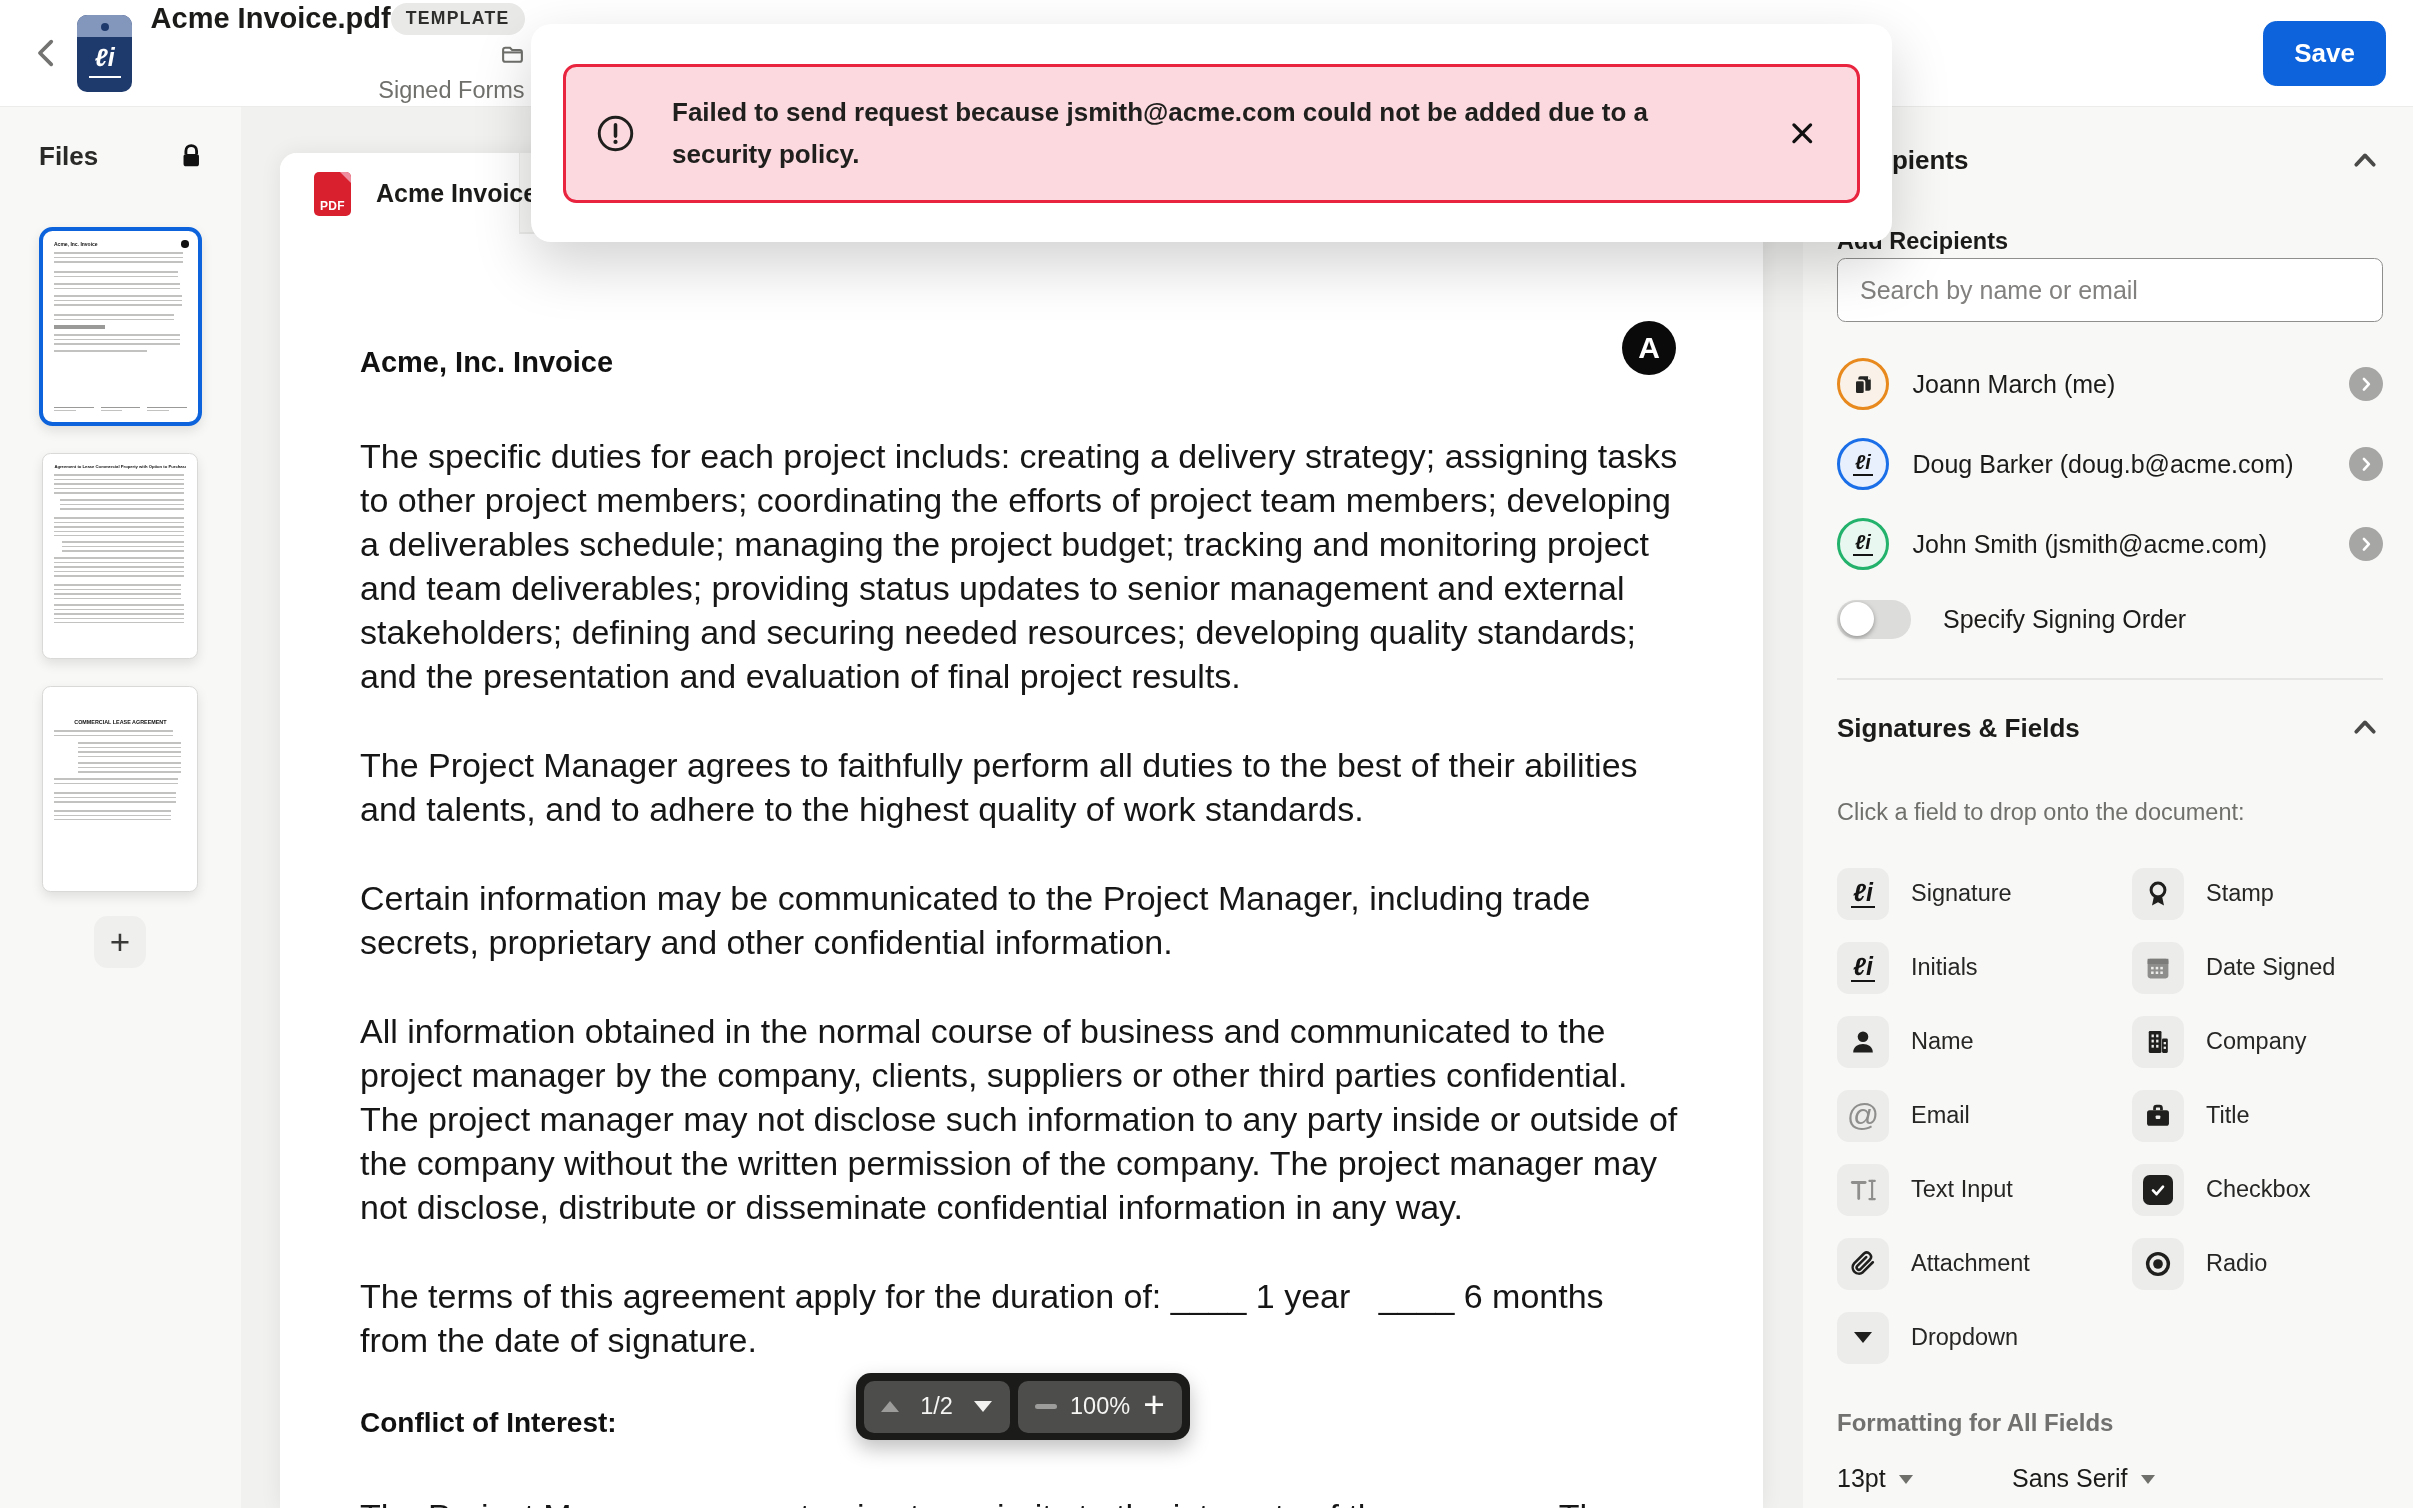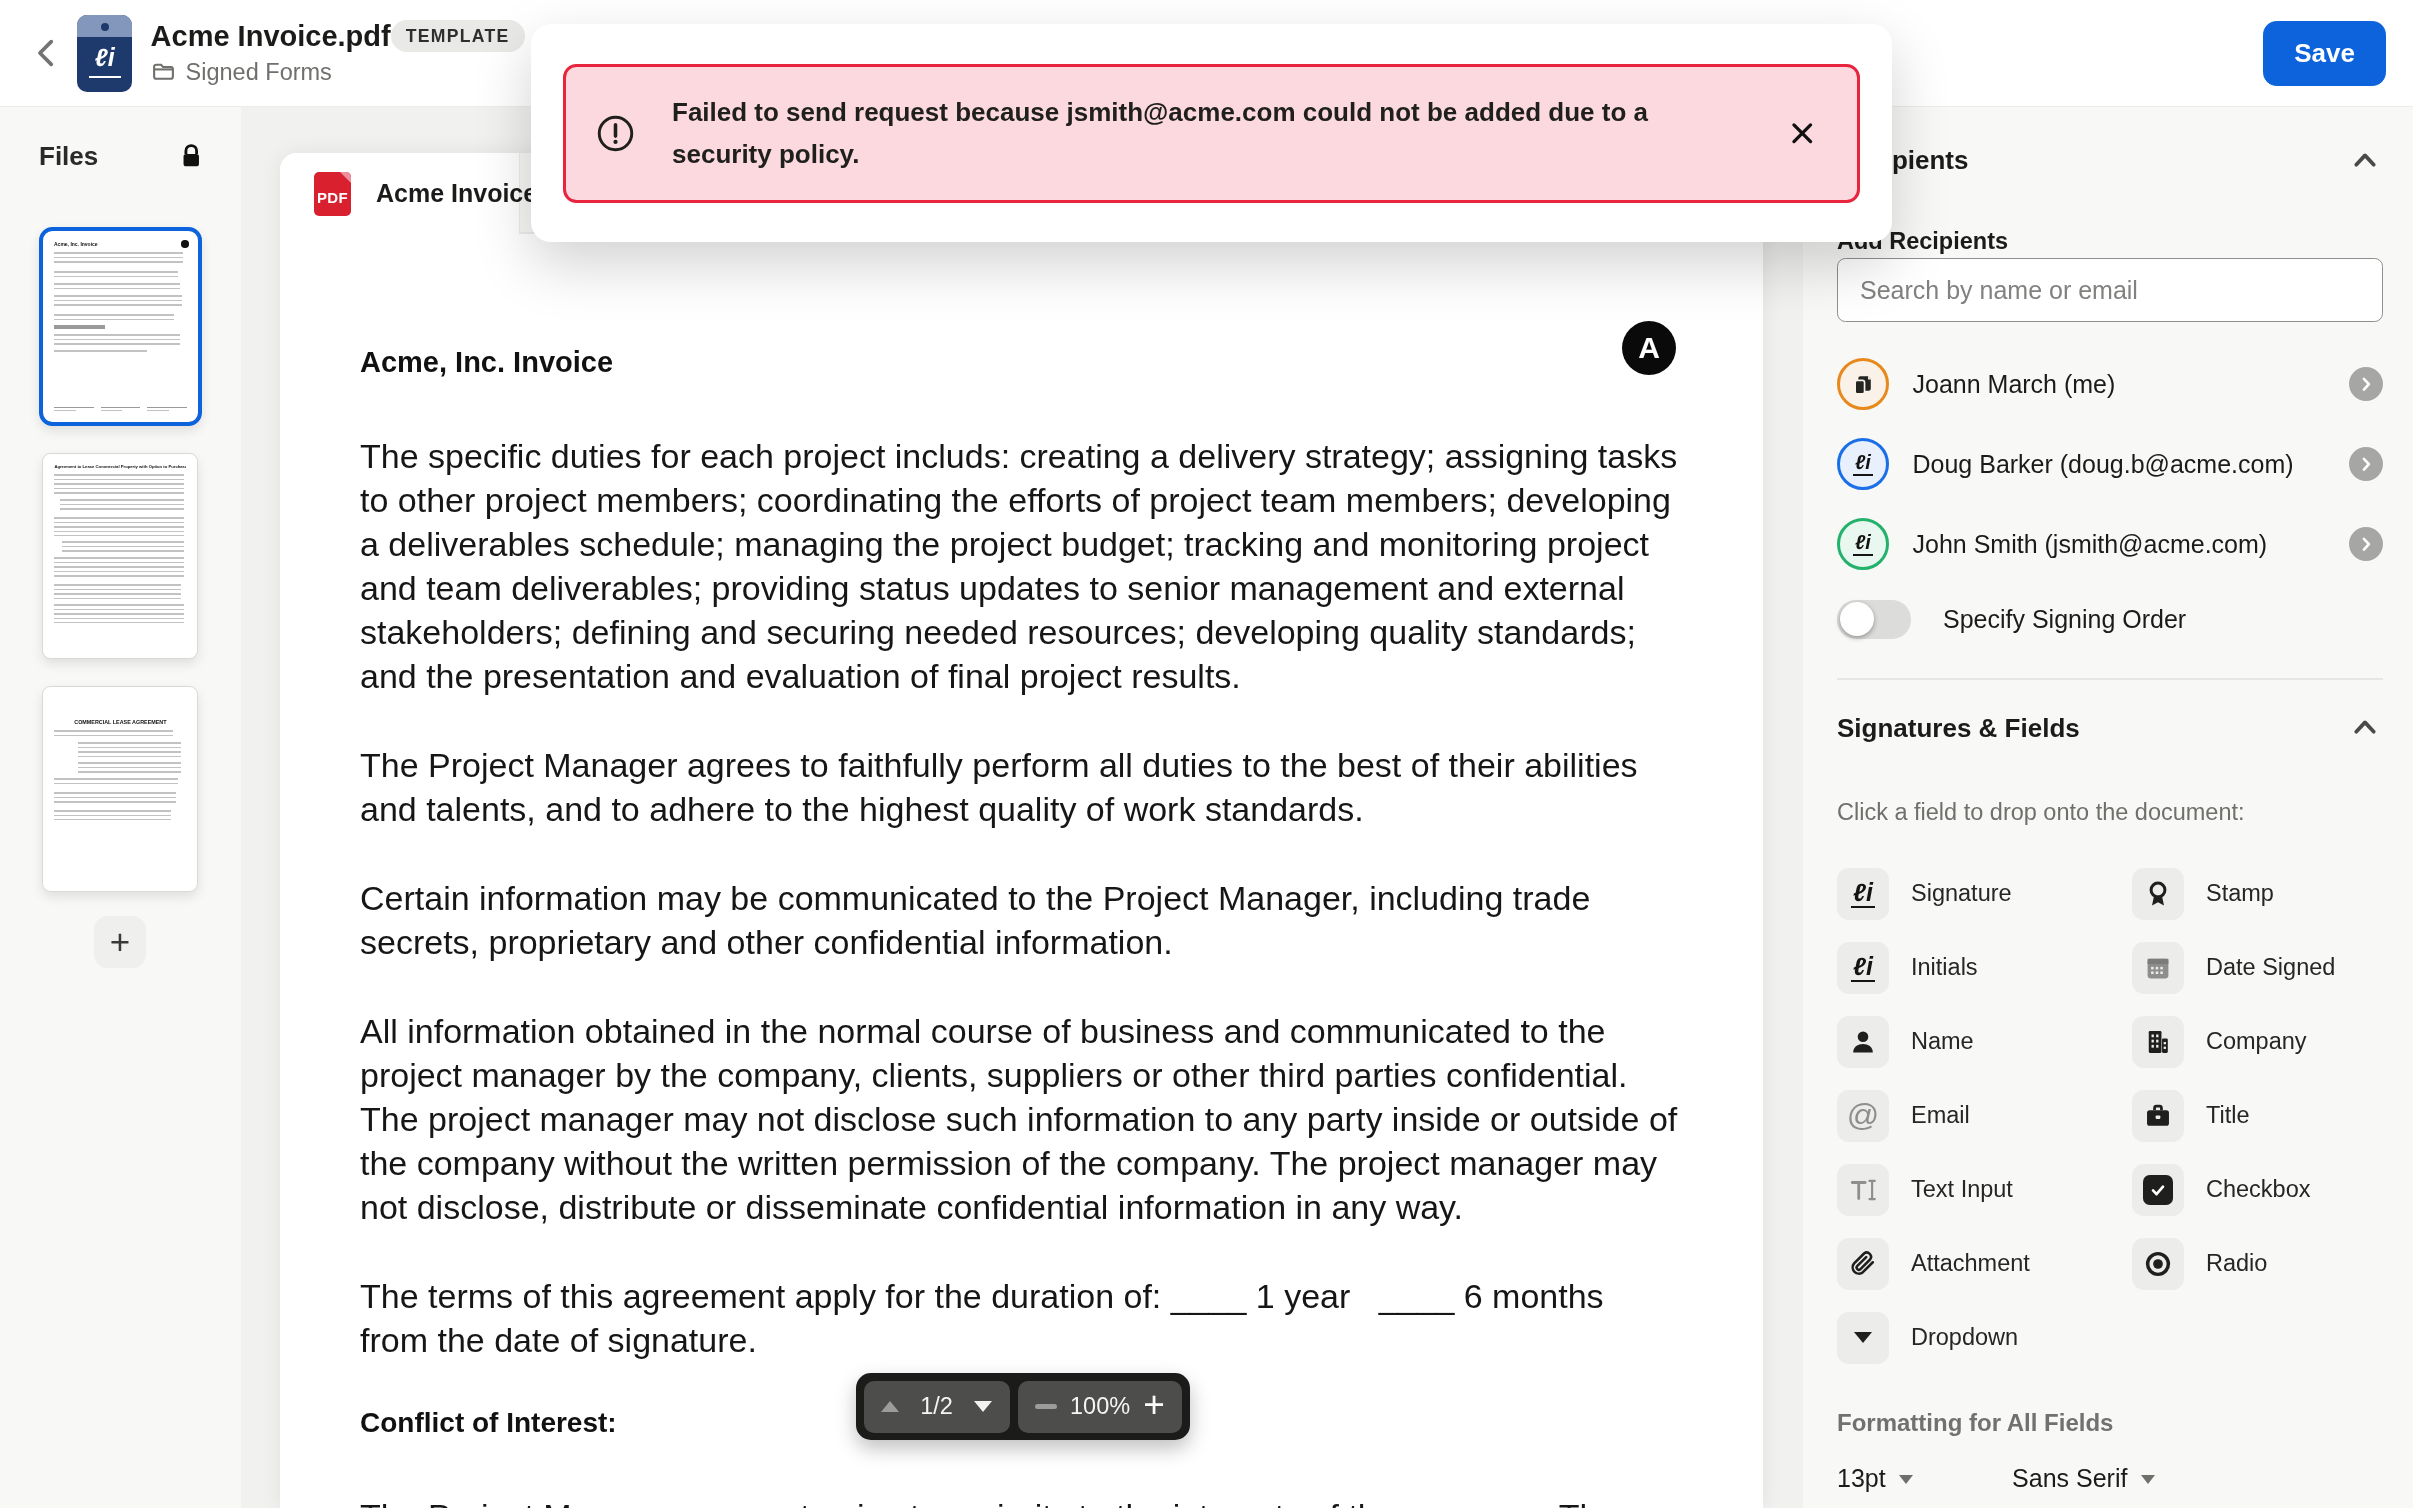--- a/index.html
+++ b/index.html
@@ -15,21 +15,21 @@
              margin-left:6.7px; flex:0 0 auto; }
   .docicon .flap { position:absolute; top:0; left:0; right:0; height:22.6px; background:#8397BD; }
   .docicon .flapdot { position:absolute; top:8.4px; left:50%; margin-left:-4.2px; width:8.4px; height:8.4px; border-radius:50%; background:#1E3A6C; }
   .docicon .glyph { position:absolute; left:0; right:0; top:28.5px; text-align:center; color:#fff; font-size:25px; font-style:italic; font-weight:700; }
   .docicon .gline { position:absolute; left:11.7px; right:11.7px; bottom:13.4px; height:2.5px; background:#fff; }
   .titlewrap { margin-left:18.4px; }
   .titlerow { display:flex; align-items:center; }
   .apptitle { font-size:29px; font-weight:700; color:#1B1B19; }
   .badge { background:#E9E9E7; color:#2E2E2C; font-size:17.6px; font-weight:700; letter-spacing:1.3px;
            padding:7.5px 15px 6.7px; border-radius:837px; line-height:1; }
-  .subrow { display:flex; align-items:flex-start; gap:10px; margin-top:6.7px; color:#6F6F6C; font-size:23.5px; }
+  .subrow { display:flex; align-items:flex-end; gap:10px; margin-top:6.7px; color:#6F6F6C; font-size:23.5px;flex-direction:column; }
   .actions { margin-left:auto; display:flex; align-items:center; gap:22px; }
   .btn { border-radius:13.4px; font-size:26px; font-weight:700; padding:0 30px; height:65px;
          display:flex; align-items:center; justify-content:center; cursor:pointer; }
   .btn.ghost { background:#fff; border:1.7px solid #CFCFCD; color:#1E1E1E; }
   .btn.primary { background:#0D63DB; border:1.7px solid #0D63DB; color:#fff; }
 
   
   .files { position:absolute; left:0; top:107px; width:241px; height:1401px; background:#F8F8F6; z-index:1; padding:34px 0 0 39px; }
   .filesrow { display:flex; align-items:center; justify-content:space-between; width:166px; }
   .filestitle { font-size:26px; font-weight:700; color:#2A2A28; }
@@ -50,21 +50,21 @@
 
   
   .doccard { position:absolute; left:280px; top:153px; width:1483px; height:1356px; background:#fff;
              border-radius:17px 17px 0 0; box-shadow:0 0 22px rgba(0,0,0,.07); z-index:1; }
   .tabstrip { position:relative; height:81px; background:#F7F7F5; border-radius:17px 17px 0 0; }
   .tabstrip .stripline { position:absolute; left:0; right:0; bottom:0; height:1.7px; background:#EBEBE9; }
   .tab { position:relative; z-index:1; width:240px; height:81px; background:#fff; border-right:1.7px solid #ECECEA;
          border-radius:17px 0 0 0; display:flex; align-items:center; padding-left:34px; gap:25px; cursor:pointer; }
   .pdficon { position:relative; width:37px; height:44px; background:#D8202F; border-radius:5px; flex:0 0 auto; overflow:hidden; }
   .pdficon .fold { position:absolute; top:0; right:0; width:0; height:0; border-left:11.7px solid transparent; border-top:11.7px solid #EE8E9E; }
-  .pdficon .ptxt { position:absolute; left:0; right:0; bottom:10px; text-align:center; color:#fff; font-size:15px; font-weight:700; letter-spacing:0.4px; }
+  .pdficon .ptxt { position:absolute; left:0; right:0; bottom:3px; text-align:center; color:#fff; font-size:12px; font-weight:700; letter-spacing:0.4px; }
   .tablabel { font-size:25px; font-weight:700; color:#1B1B19; white-space:nowrap; }
   .page { position:relative; padding:112px 84px 0 80px; }
   .acmelogo { position:absolute; top:87px; right:87px; width:54px; height:54px; border-radius:50%; background:#0A0A0A;
               display:flex; align-items:center; justify-content:center; color:#fff; font-size:30px; font-weight:700; }
   .dtitle { font-size:29px; font-weight:700; color:#111; margin-bottom:55px; }
   .page p { font-size:34px; line-height:44px; color:#161616; margin-bottom:45px; max-width:1321px; }
   .dsub { font-size:28px; font-weight:700; color:#111; margin:18.4px 0 55px; }
 
   
   .vtoolbar { position:absolute; left:856px; top:1373px; width:334px; height:67px; background:#1B1B19; border-radius:15px;

